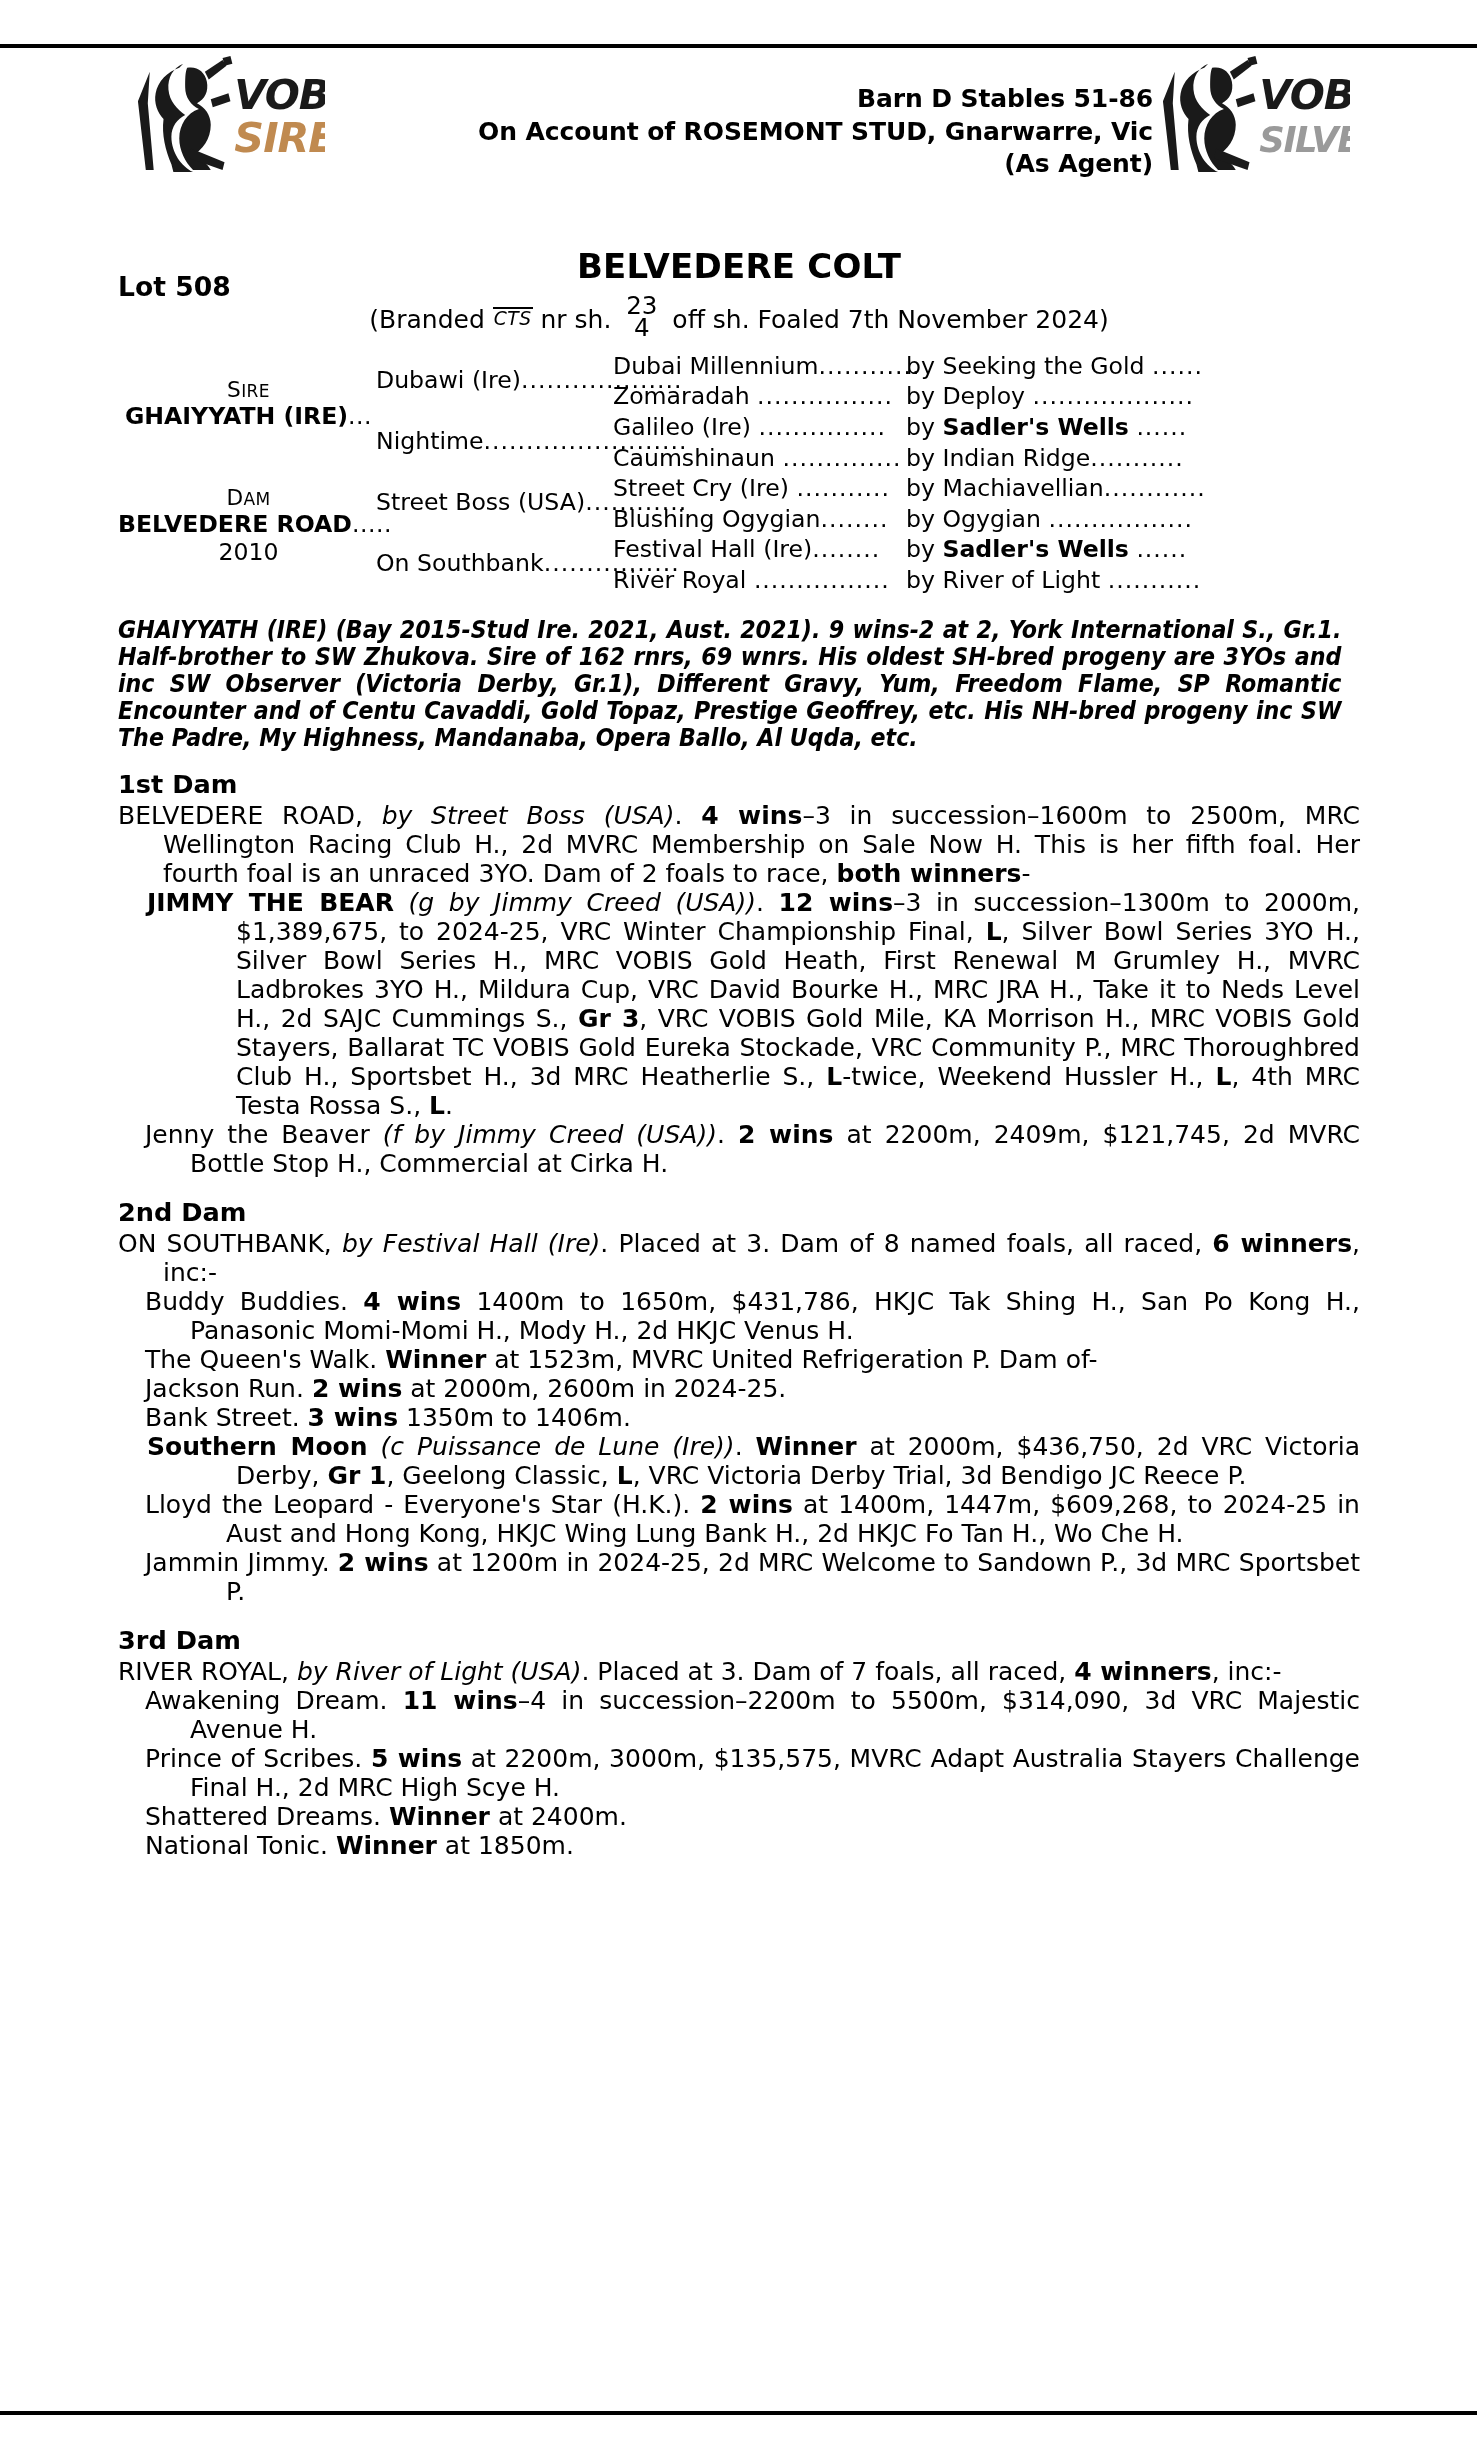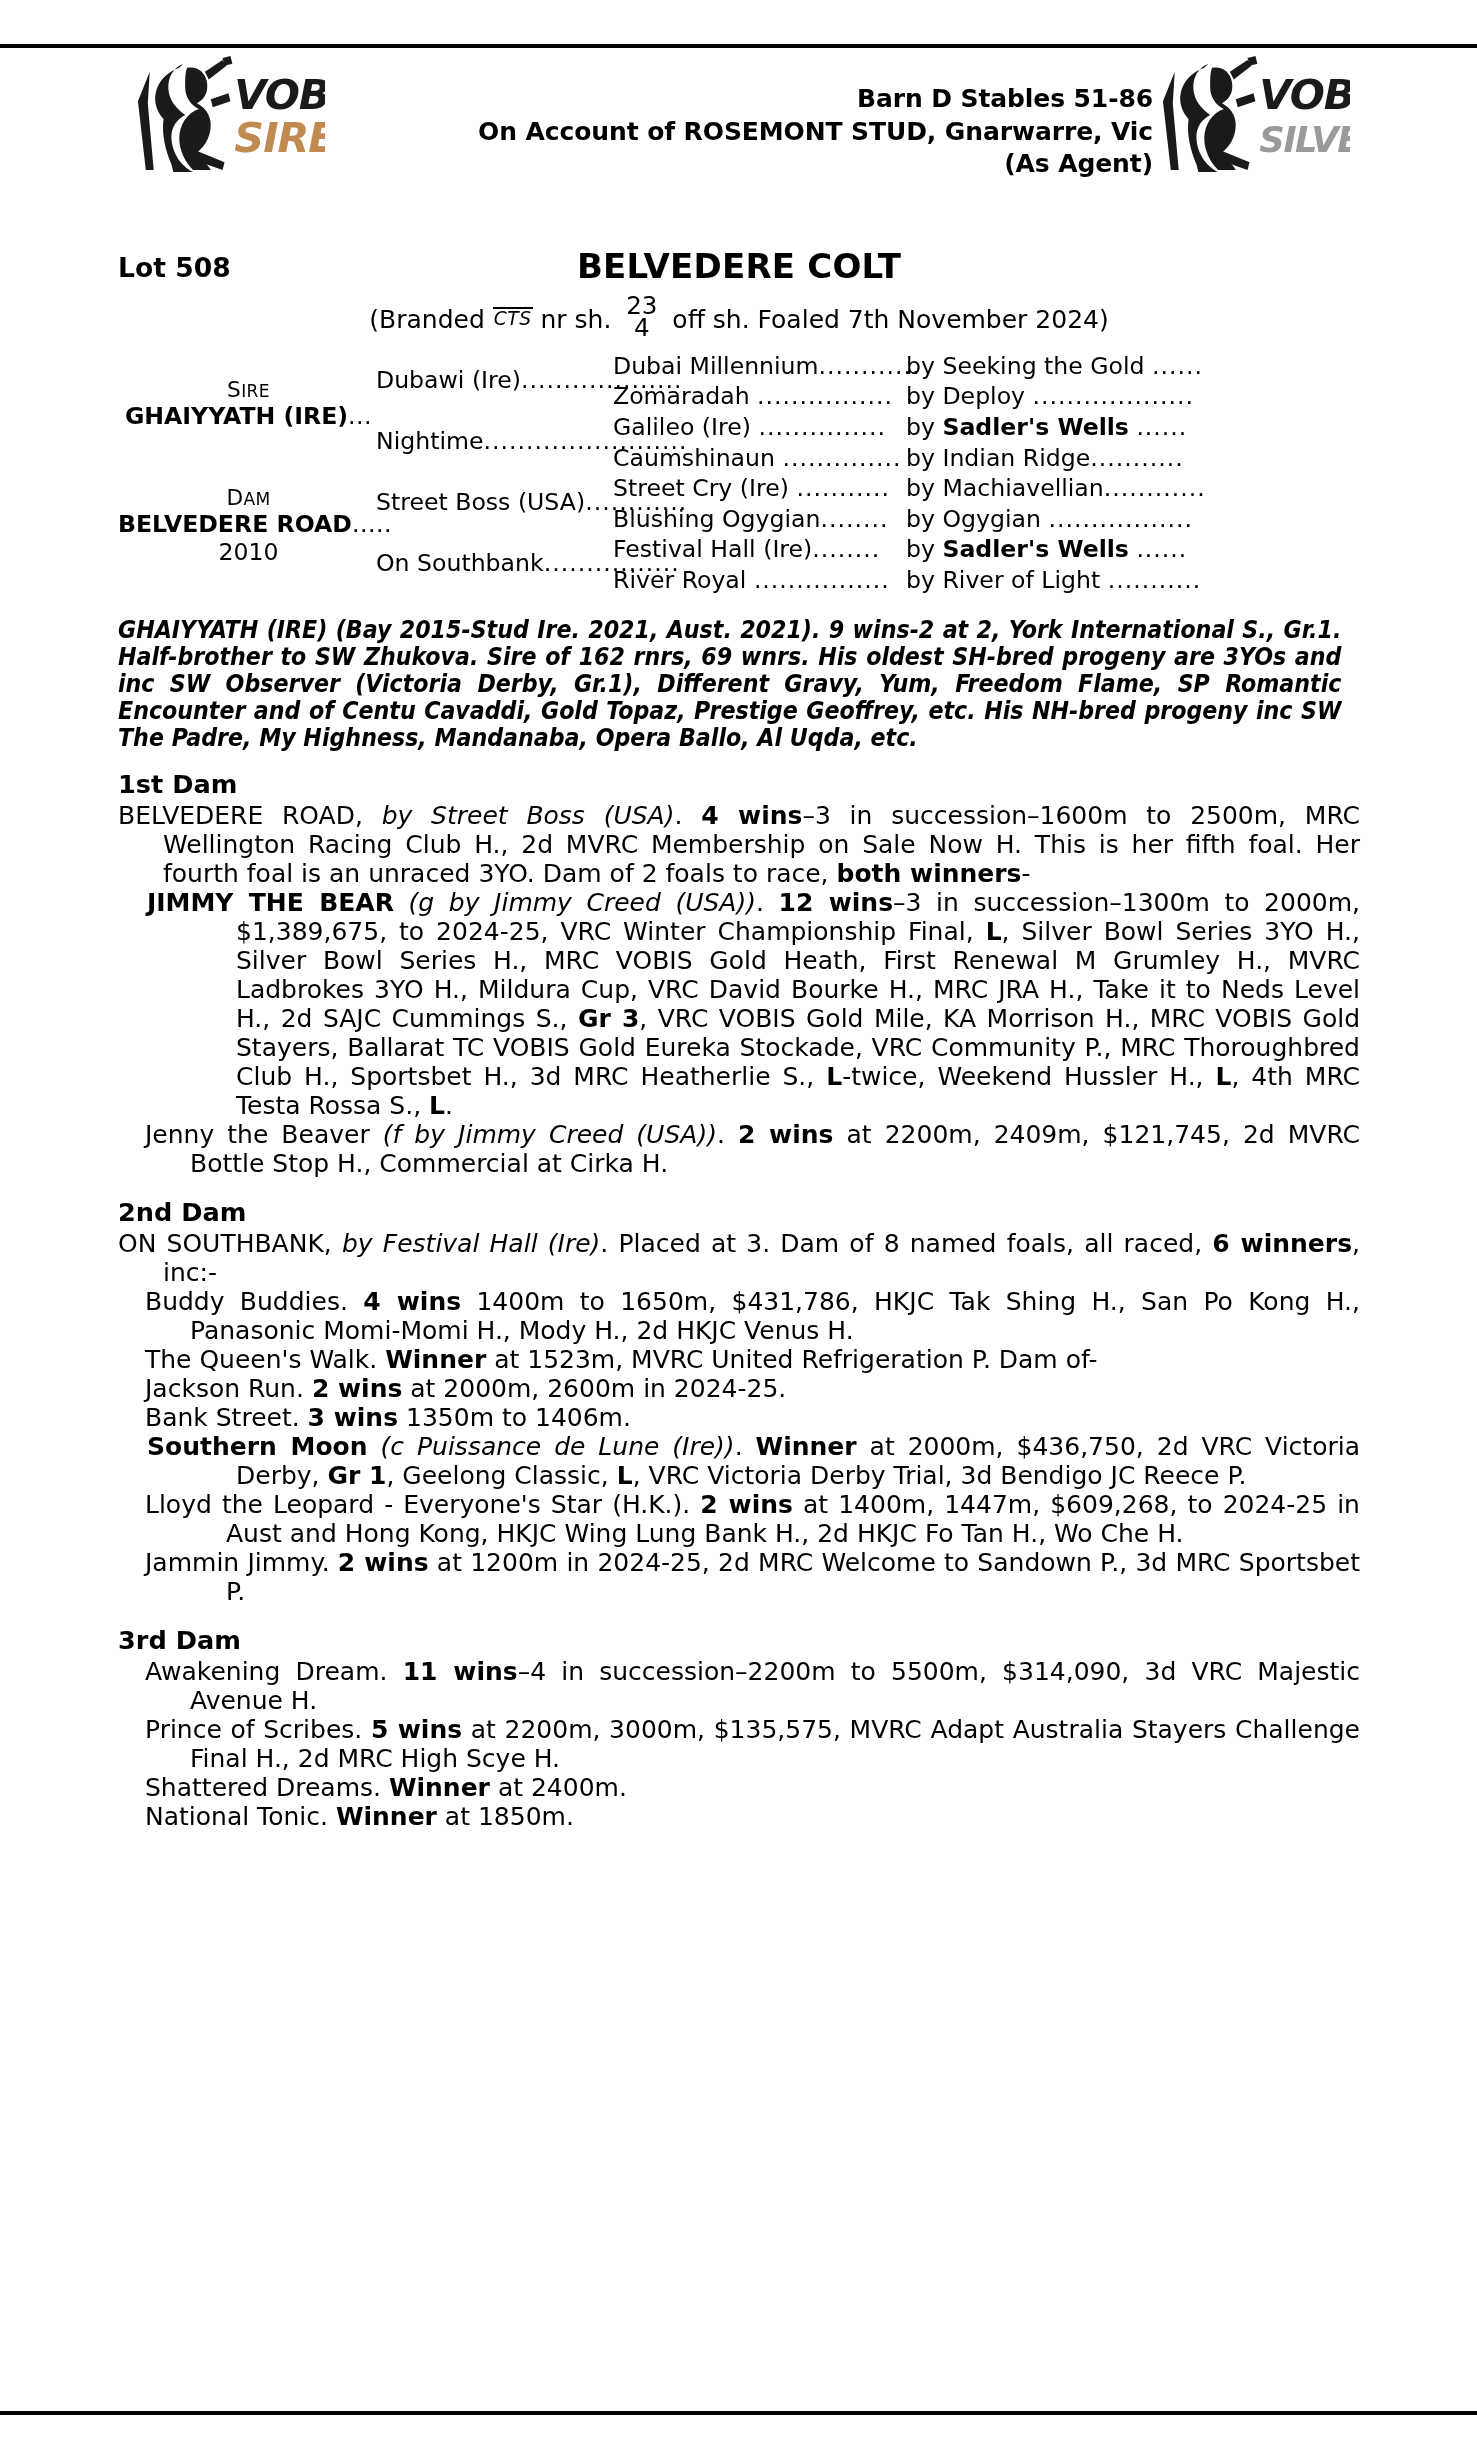--- a/index.html
+++ b/index.html
@@ -71,21 +71,21 @@
   }
 
   
   .titleblock {
     position: relative;
     height: 123px;
   }
   .lot {
     position: absolute;
     left: 0;
-    top: 26px;
+    top: 45px;
     font-weight: bold;
     font-size: 26.6px;
   }
   .colt-title {
     text-align: center;
     font-weight: bold;
     font-size: 34px;
     padding-top: 19.7px;
     letter-spacing: 0.2px;
   }
@@ -344,20 +344,21 @@
         <div class="dam-heading">2nd Dam</div>
         <p class="entry lvl0-hang"><span>ON SOUTHBANK,</span> <i>by Festival Hall (Ire)</i><span>. Placed at 3. Dam of 8 named foals, all raced, <b>6 winners</b>, inc:-</span></p>
         <p class="entry lvl1"><span>Buddy Buddies.</span><span> <b>4 wins</b> 1400m to 1650m, $431,786, HKJC Tak Shing H., San Po Kong H., Panasonic Momi-Momi H., Mody H., 2d HKJC Venus H.</span></p>
         <p class="entry lvl1"><span>The Queen's Walk.</span><span> <b>Winner</b> at 1523m, MVRC United Refrigeration P. Dam of-</span></p>
         <p class="entry lvl2"><span>Jackson Run.</span><span> <b>2 wins</b> at 2000m, 2600m in 2024-25.</span></p>
         <p class="entry lvl1"><span>Bank Street.</span><span> <b>3 wins</b> 1350m to 1406m.</span></p>
         <p class="entry lvl2b"><b>Southern Moon</b> <i>(c Puissance de Lune (Ire))</i><span>. <b>Winner</b> at 2000m, $436,750, 2d VRC Victoria Derby, <b>Gr 1</b>, Geelong Classic, <b>L</b>, VRC Victoria Derby Trial, 3d Bendigo JC Reece P.</span></p>
         <p class="entry lvl2"><span>Lloyd the Leopard - Everyone's Star (H.K.).</span><span> <b>2 wins</b> at 1400m, 1447m, $609,268, to 2024-25 in Aust and Hong Kong, HKJC Wing Lung Bank H., 2d HKJC Fo Tan H., Wo Che H.</span></p>
         <p class="entry lvl2"><span>Jammin Jimmy.</span><span> <b>2 wins</b> at 1200m in 2024-25, 2d MRC Welcome to Sandown P., 3d MRC Sportsbet P.</span></p>
         <div class="dam-heading">3rd Dam</div>
+        <p class="entry lvl0-hang"><span>RIVER ROYAL,</span> <i>by River of Light (USA)</i><span>. Placed at 3. Dam of 7 foals, all raced, <b>4 winners</b>, inc:-</span></p>
         <p class="entry lvl1"><span>Awakening Dream.</span><span> <b>11 wins</b>–4 in succession–2200m to 5500m, $314,090, 3d VRC Majestic Avenue H.</span></p>
         <p class="entry lvl1"><span>Prince of Scribes.</span><span> <b>5 wins</b> at 2200m, 3000m, $135,575, MVRC Adapt Australia Stayers Challenge Final H., 2d MRC High Scye H.</span></p>
         <p class="entry lvl1"><span>Shattered Dreams.</span><span> <b>Winner</b> at 2400m.</span></p>
         <p class="entry lvl1"><span>National Tonic.</span><span> <b>Winner</b> at 1850m.</span></p>
       </div>
 
   </div>
 </div>
 
 

